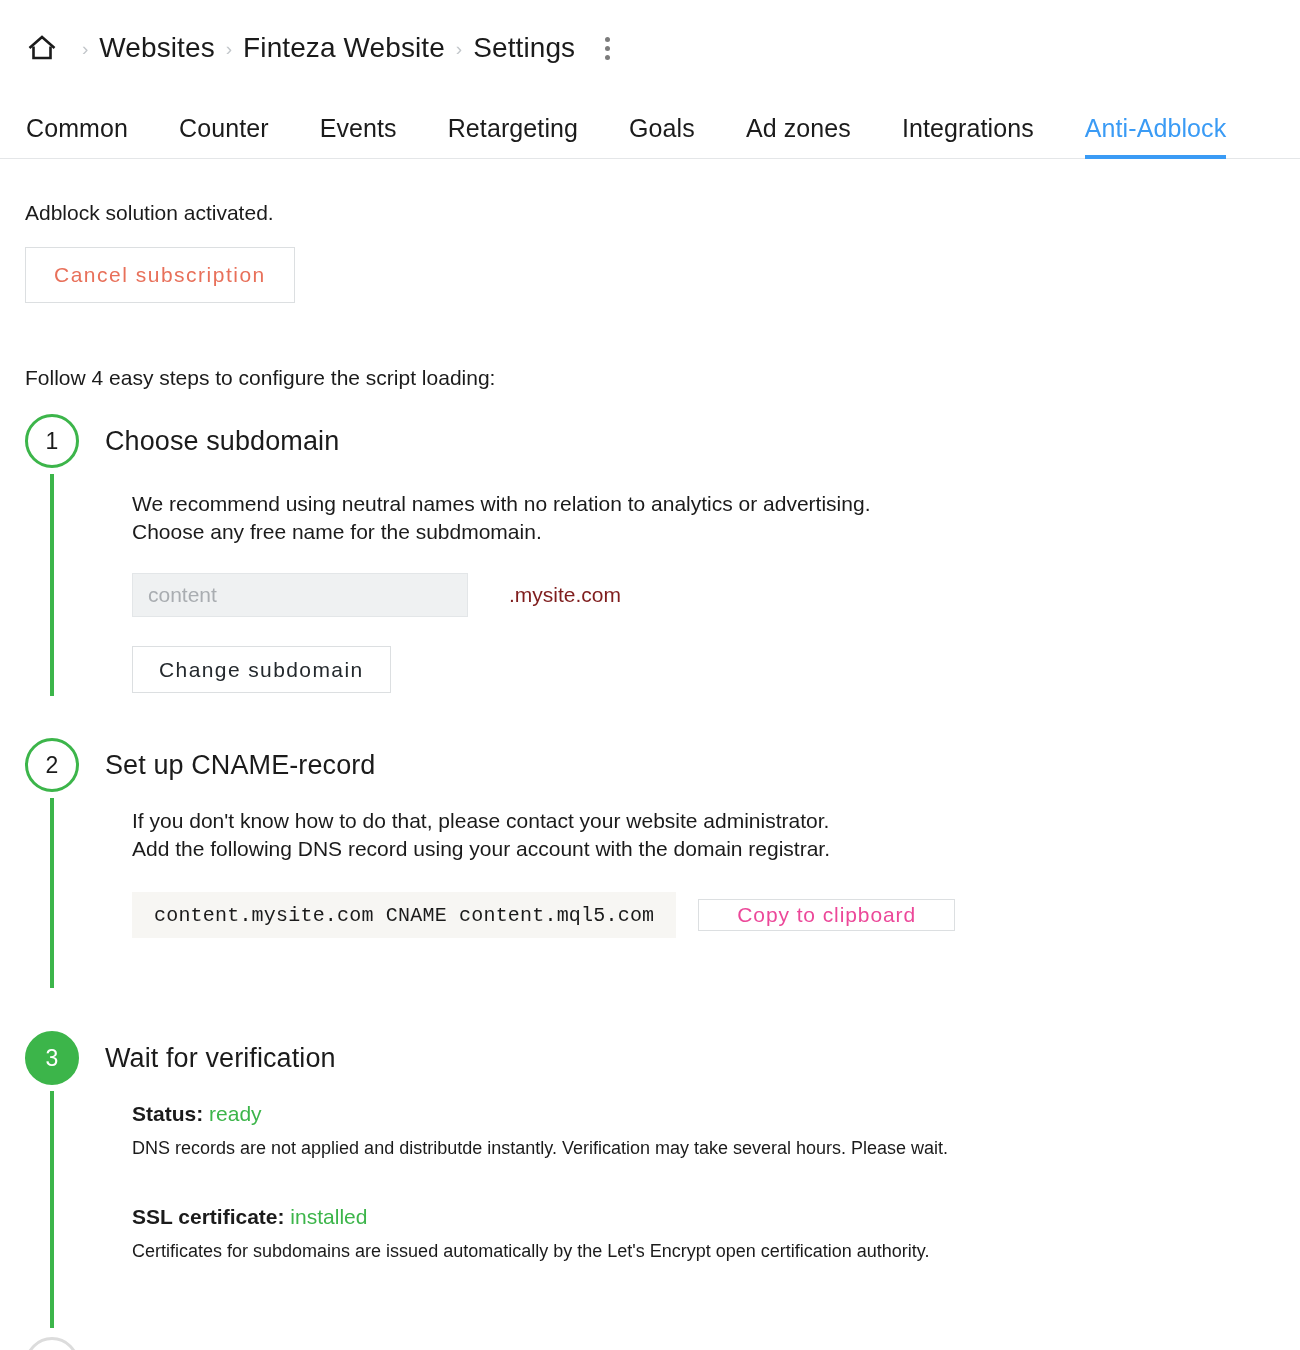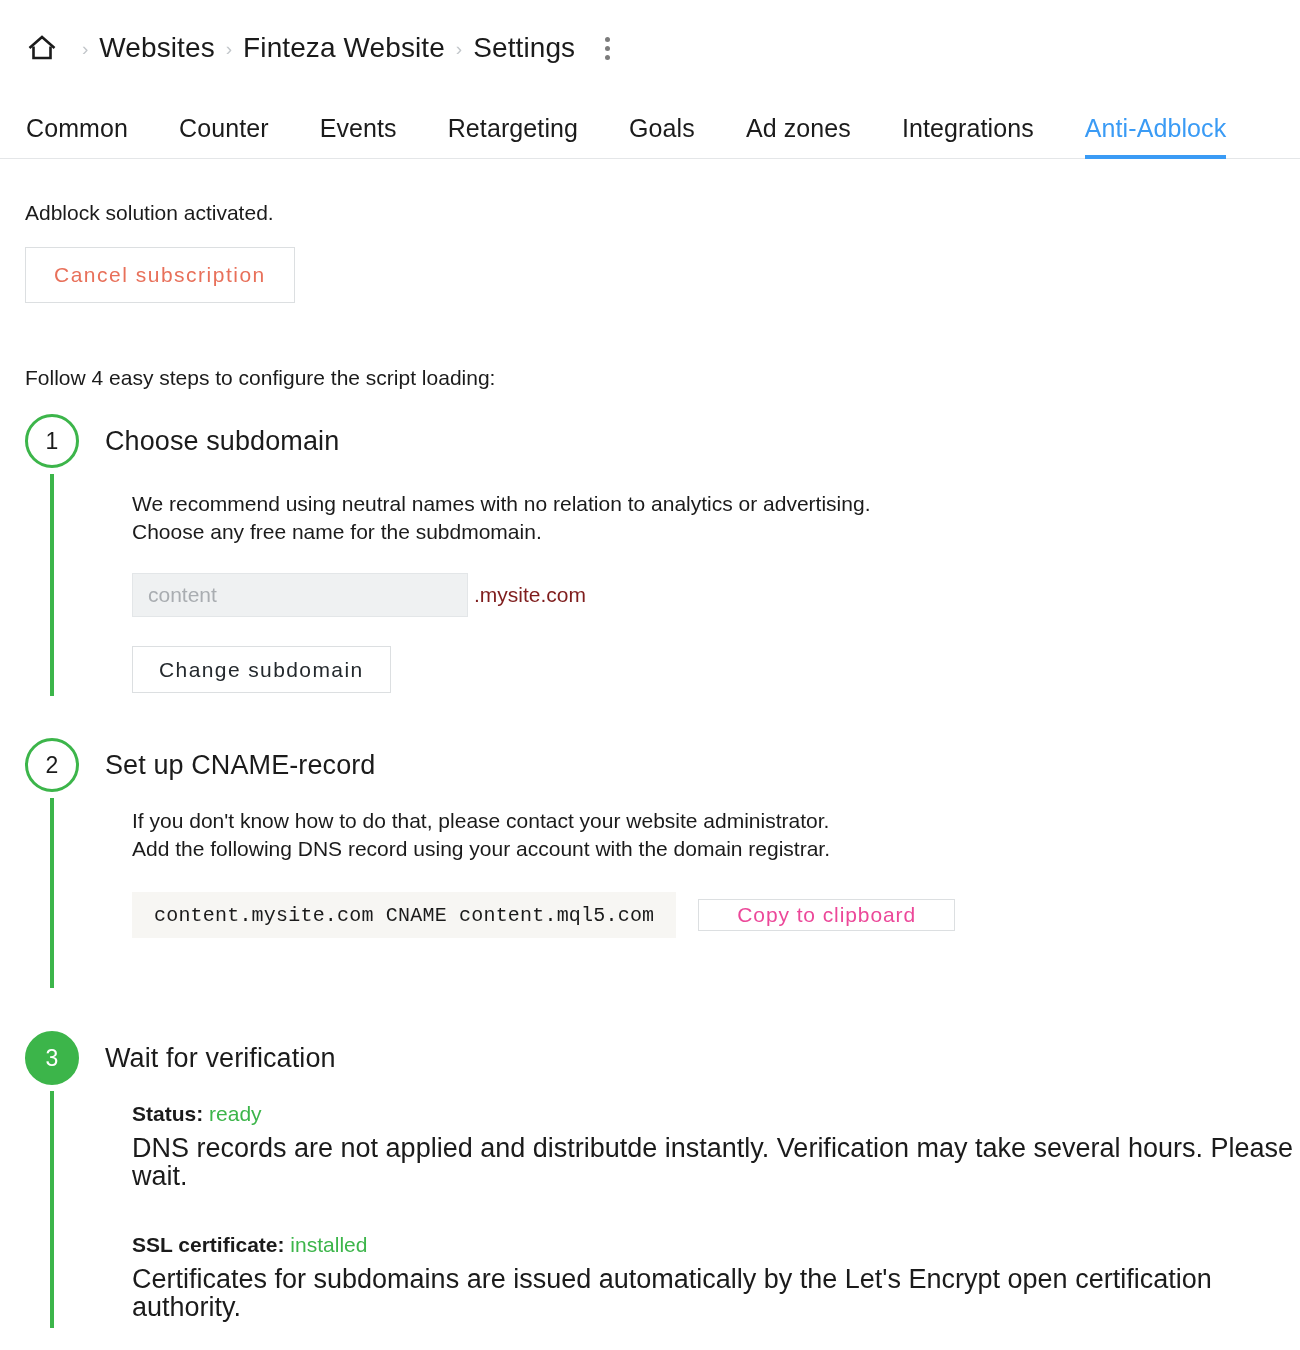--- a/index.html
+++ b/index.html
@@ -184,20 +184,21 @@
     font-size: 21px;
     line-height: 28px;
     color: #1b1b1b;
   }
 
   
   .subdomain-row {
     display: flex;
     align-items: center;
     margin-top: 27px;
+    gap: 35px;
   }
   .sub-input {
     width: 336px;
     height: 44px;
     background: #eff1f2;
     border: 1px solid #e3e6e8;
     box-sizing: border-box;
     font-family: "Liberation Sans", sans-serif;
     font-size: 21px;
     color: #1b1b1b;
@@ -252,21 +253,21 @@
     line-height: 28px;
   }
   .status-label {
     font-weight: bold;
     color: #1b1b1b;
   }
   .status-value {
     color: #3cb54a;
   }
   .status-note {
-    font-size: 27px;
+    font-size: 18px;
     line-height: 28px;
     color: #1b1b1b;
     margin-top: 6px;
   }
   .status-block-gap { height: 41px; }
 </style>
 </head>
 <body>
 
 <div class="breadcrumb">

